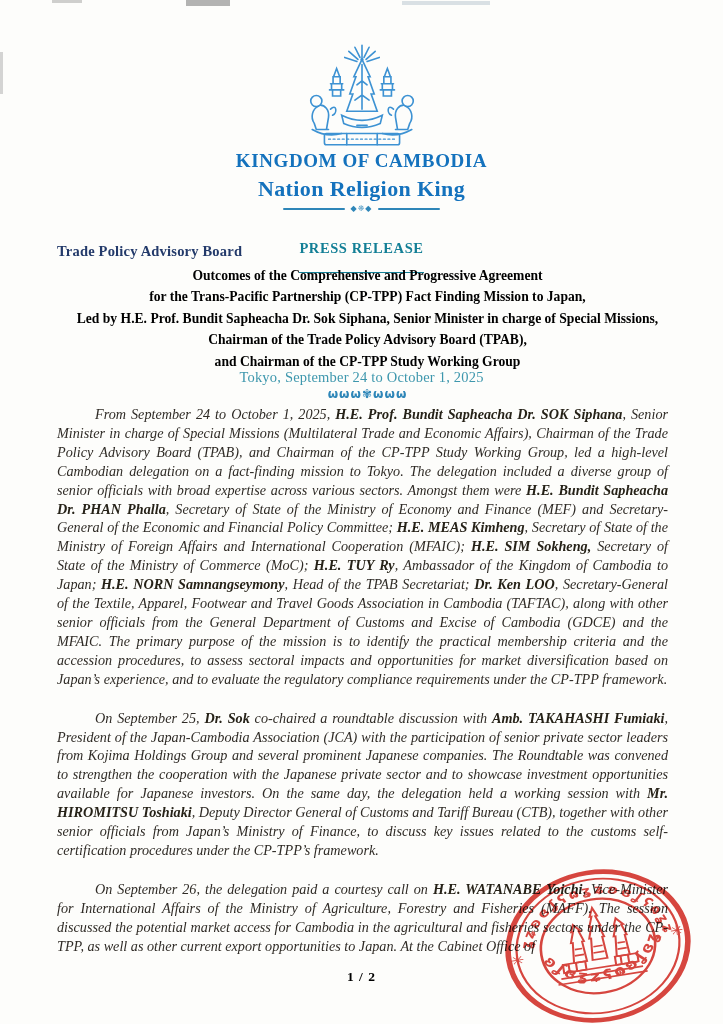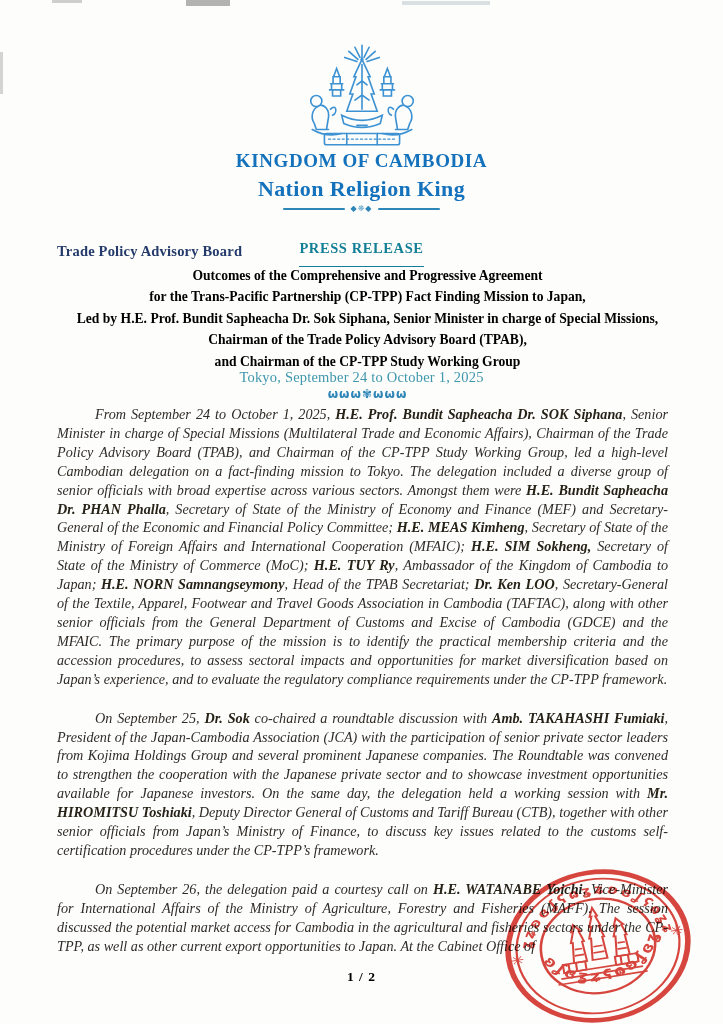--- a/index.html
+++ b/index.html
@@ -26,21 +26,21 @@
   }
   .divider .line{width:62px;height:2px;background:#2e86b8;border-radius:2px;}
   .divider .glyphs{font-size:8px;letter-spacing:1px;color:#2e86b8;}
   .board-name{
     position:absolute;left:57px;top:225px;
     font-size:14.5px;font-weight:700;color:#233a6a;letter-spacing:.2px;margin-top:18px;
   }
   .press-release{position:absolute;left:0;right:0;top:239px;text-align:center;}
   .press-release span{
     display:inline-block;font-size:14.5px;font-weight:700;color:#137f96;
-    letter-spacing:.6px;border-bottom:1.6px solid #137f96;padding-bottom:9px;
+    letter-spacing:.6px;border-bottom:1.6px solid #137f96;padding-bottom:15px;
   }
   .title-block{
     position:absolute;left:20px;right:8px;top:265px;text-align:center;
     color:#000000;font-weight:700;font-size:13.6px;line-height:21.4px;
   }
   .dateline{
     position:absolute;left:0;right:0;top:369px;text-align:center;
     color:#3e97ad;font-size:14.5px;letter-spacing:.2px;
   }
   .ornament{

